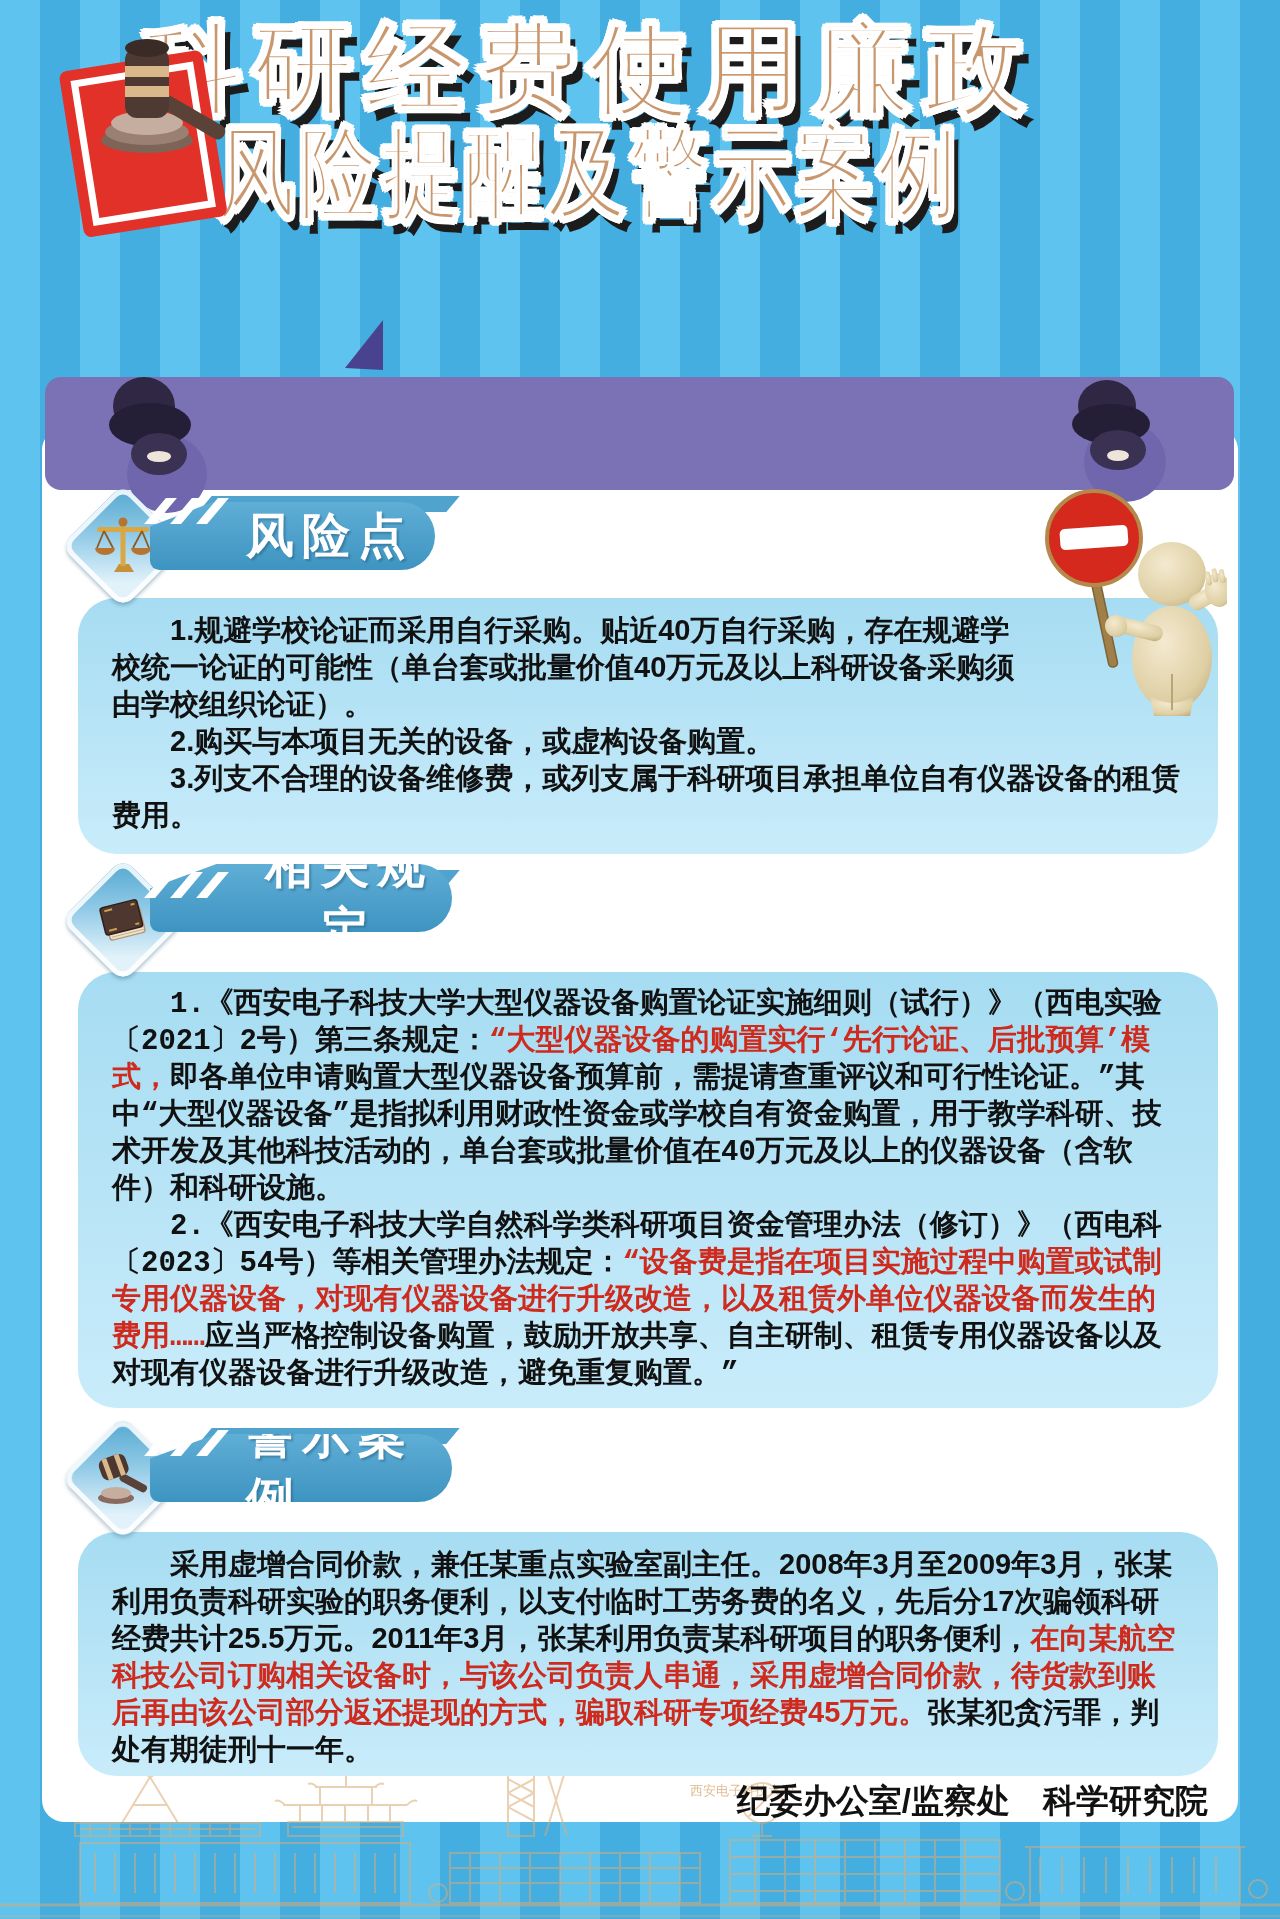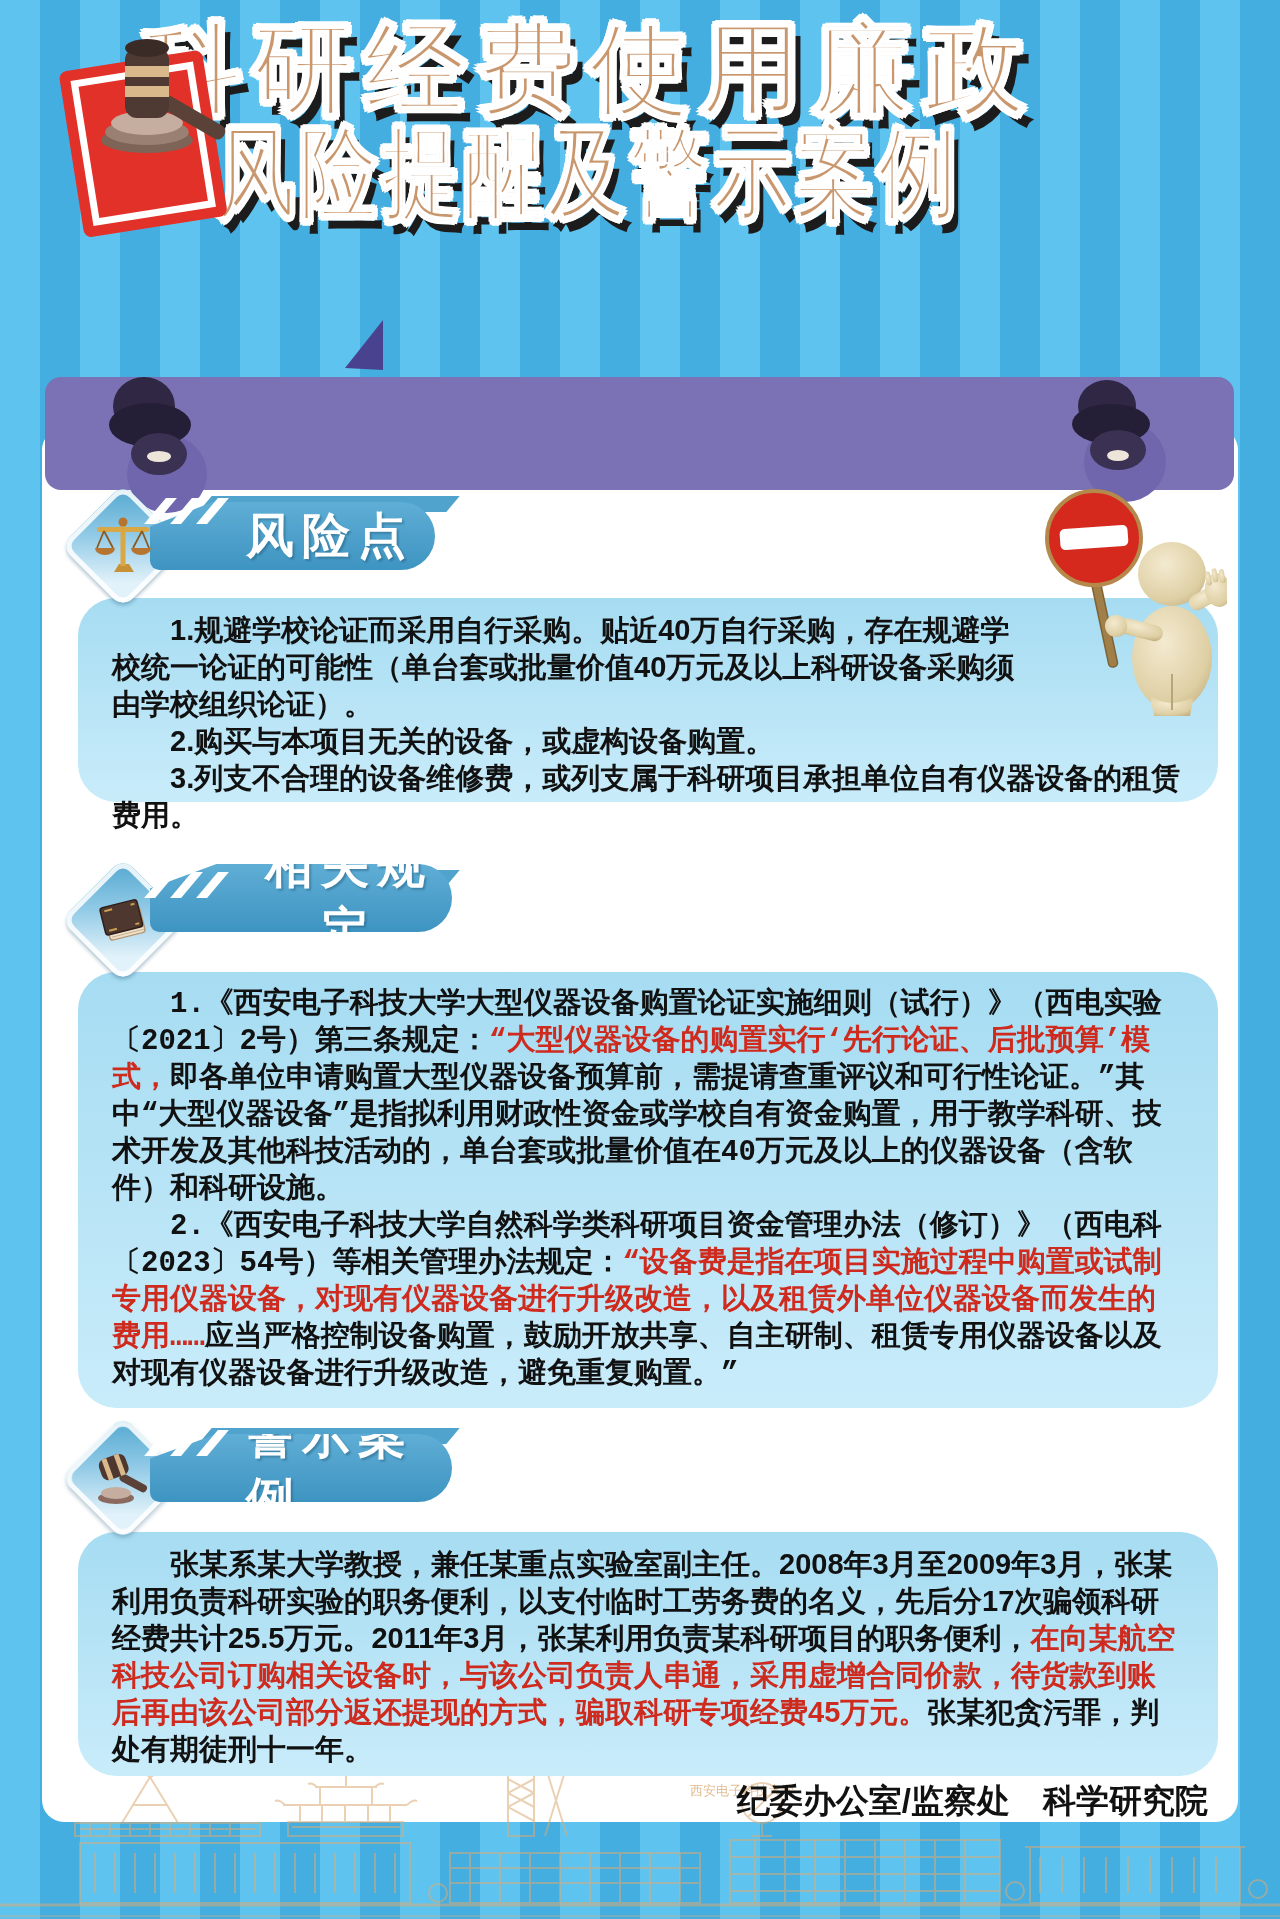--- a/index.html
+++ b/index.html
@@ -165,21 +165,21 @@
         <rect x="28.5" y="10" width="5" height="42" fill="#D9A845"></rect>
         <circle cx="31" cy="8" r="4.5" fill="#B5742F"></circle>
         <rect x="5" y="13" width="52" height="5" rx="2.5" fill="#D9A845"></rect>
         <path d="M12 17 L5 34 M12 17 L21 34" stroke="#8A5A22" stroke-width="1.8" fill="none"></path>
         <path d="M3 34 a10 7 0 0 0 20 0 z" fill="#B5742F"></path>
         <path d="M50 17 L41 34 M50 17 L57 34" stroke="#8A5A22" stroke-width="1.8" fill="none"></path>
         <path d="M39 34 a10 7 0 0 0 20 0 z" fill="#B5742F"></path>
       </svg>
     </div>
   </div>
-  <div class="cbox" style="top:598px;height:204px;">
+  <div class="cbox" style="top:598px;height:256px;">
     <div class="fig-spacer"></div>
   <p class="para"><span>1.规避学校论证而采用自行采购。贴近40万自行采购，存在规避学校统一论证的可能性（单台套或批量价值40万元及以上科研设备采购须由学校组织论证）。</span></p>
       <p class="para"><span>2.购买与本项目无关的设备，或虚构设备购置。</span></p>
       <p class="para"><span>3.列支不合理的设备维修费，或列支属于科研项目承担单位自有仪器设备的租赁费用。</span></p>
     </div>
 
   <div class="figure">
     <svg width="215" height="240" viewBox="0 0 215 240">
       <defs>
         <radialGradient id="beige" cx="40%" cy="35%" r="80%">
@@ -248,18 +248,18 @@
         <rect x="30" y="26" width="30" height="8" rx="4" transform="rotate(28 30 30)" fill="#5B4238"></rect>
         <g transform="rotate(-20 24 22)">
           <rect x="10" y="10" width="28" height="22" rx="7" fill="#4E372E"></rect>
           <rect x="15" y="10" width="5" height="22" fill="#D9B98C"></rect>
           <rect x="28" y="10" width="5" height="22" fill="#D9B98C"></rect>
         </g>
       </svg>
     </div>
   </div>
   <div class="cbox" style="top:1532px;height:244px;">
-      <p class="para"><span>张某系某大学教授，兼任某重点实验室副主任。2008年3月至2009年3月，张某利用负责科研实验的职务便利，以支付临时工劳务费的名义，先后分17次骗领科研经费共计25.5万元。2011年3月，张某利用负责某科研项目的职务便利，</span><span class="red">在向某航空科技公司订购相关设备时，与该公司负责人串通，采用虚增合同价款，待货款到账后再由该公司部分返还提现的方式，骗取科研专项经费45万元。</span><span>张某犯贪污罪，判处有期徒刑十一年。</span></p>
+      <p class="para"><span>采用虚增合同价款，兼任某重点实验室副主任。2008年3月至2009年3月，张某利用负责科研实验的职务便利，以支付临时工劳务费的名义，先后分17次骗领科研经费共计25.5万元。2011年3月，张某利用负责某科研项目的职务便利，</span><span class="red">在向某航空科技公司订购相关设备时，与该公司负责人串通，采用虚增合同价款，待货款到账后再由该公司部分返还提现的方式，骗取科研专项经费45万元。</span><span>张某犯贪污罪，判处有期徒刑十一年。</span></p>
     </div>
 
   <div class="footer">纪委办公室/监察处　科学研究院</div>
 
 </div>
 
 </body></html>

